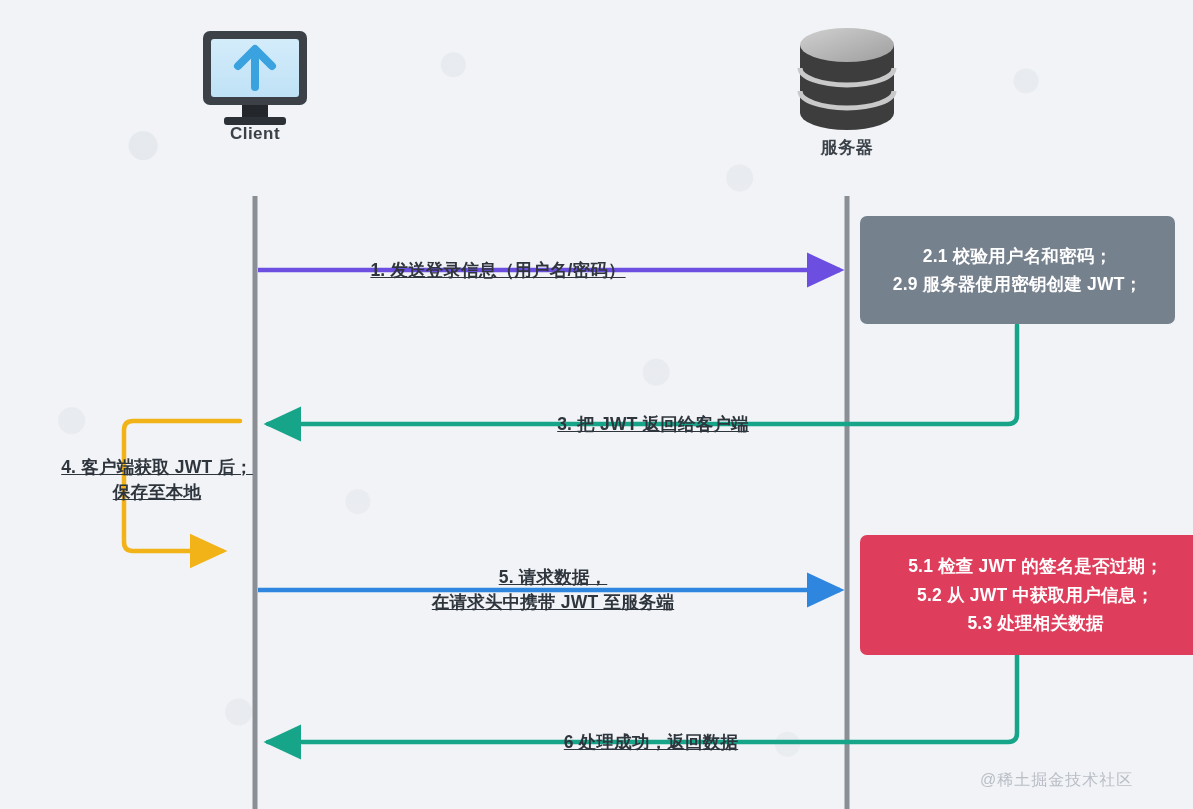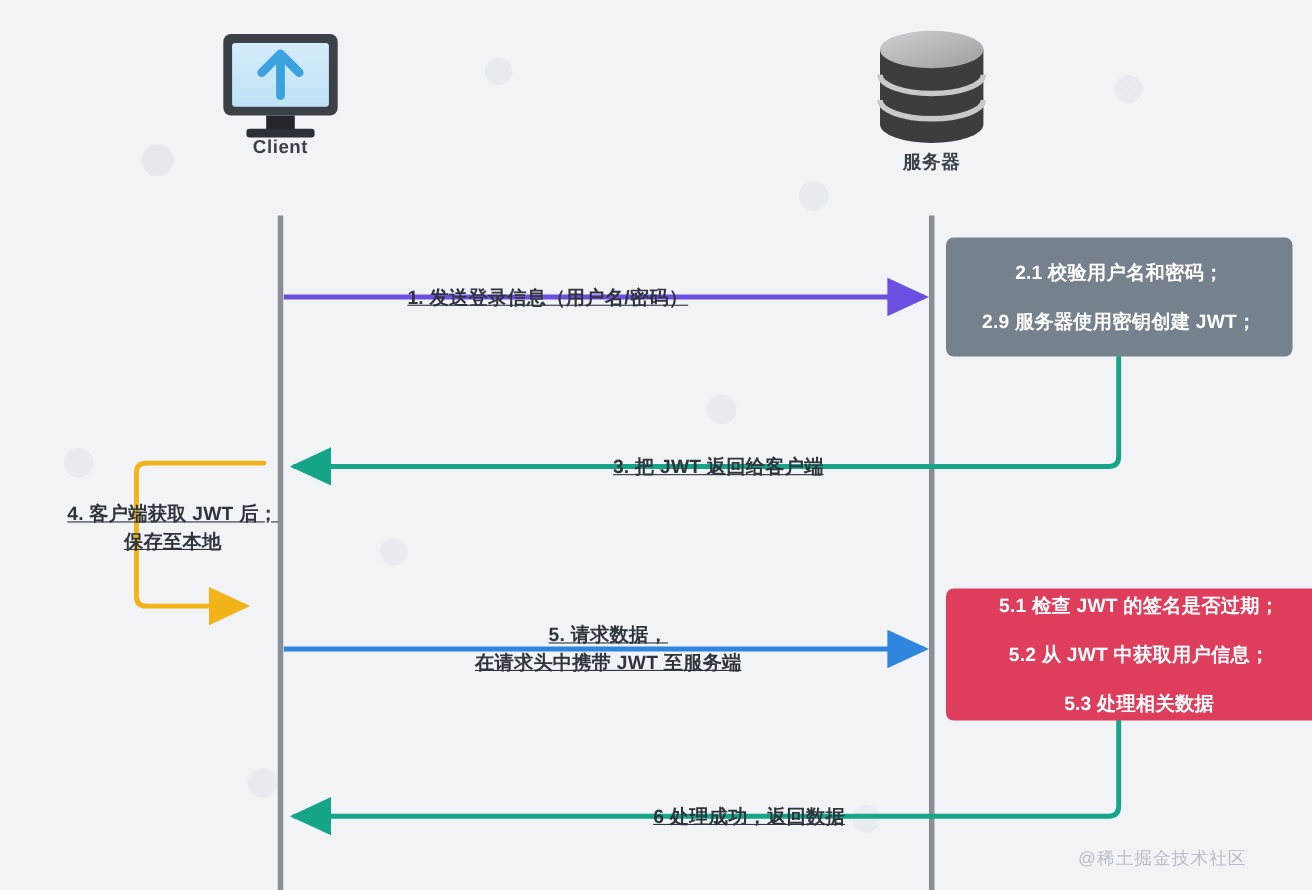--- a/index.html
+++ b/index.html
@@ -68,21 +68,20 @@
     display: flex;
     flex-direction: column;
     align-items: center;
     justify-content: center;
     color: #ffffff;
     font-size: 17.5px;
     font-weight: bold;
     line-height: 1.62;
     letter-spacing: 0.2px;
     text-align: center;
-    gap: 16px;
   }
   .note-gray { background: #76818e; }
   .note-red  { background: #de3e5c; }
   .watermark {
     position: absolute;
     font-size: 16px;
     color: #b9bec6;
     letter-spacing: 1px;
     white-space: nowrap;
   }
@@ -166,21 +165,21 @@
   <div class="msg-label" style="left:0px; top:455px; width:250px;padding-left:32px;">
     <span class="label-block">4. 客户端获取 JWT 后；</span>
     <span class="label-block">保存至本地</span>
   </div>
 
   <div class="msg-label" style="left:403px; top:565px; width:300px;">
     <span class="label-block">5. 请求数据，</span>
     <span class="label-block">在请求头中携带 JWT 至服务端</span>
   </div>
 
-  <div class="msg-label" style="left:551px; top:730px; width:260px;">
+  <div class="msg-label" style="left:521px; top:730px; width:260px;">
     <span class="label-block">6 处理成功，返回数据</span>
   </div>
 
   <div class="note-box note-gray" style="left:860px; top:216px; width:315px; height:108px;">
     <span class="label-block">2.1 校验用户名和密码；</span>
     <span class="label-block">2.9 服务器使用密钥创建 JWT；</span>
   </div>
 
   <div class="note-box note-red" style="left:860px; top:535px; width:351px; height:120px;">
     <span class="label-block">5.1 检查 JWT 的签名是否过期；</span>

